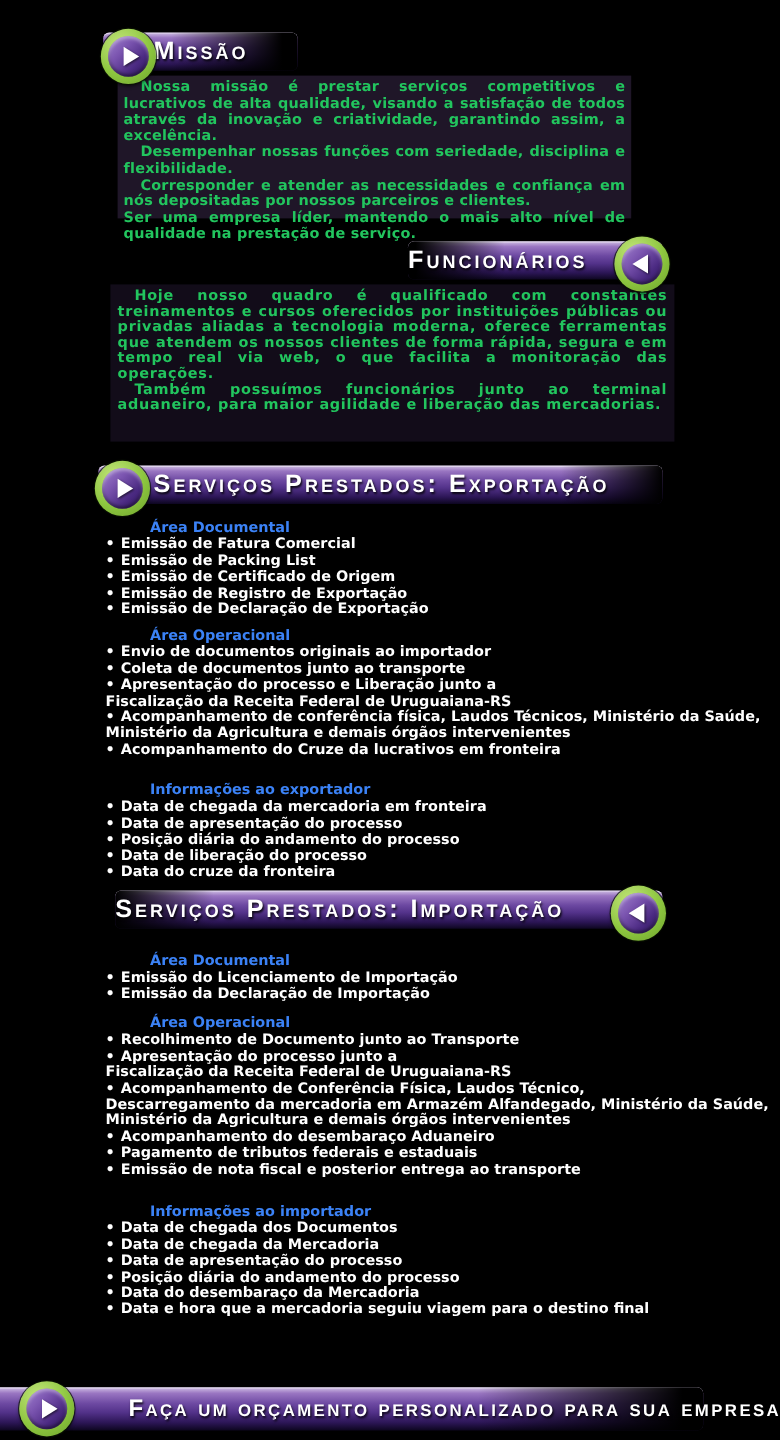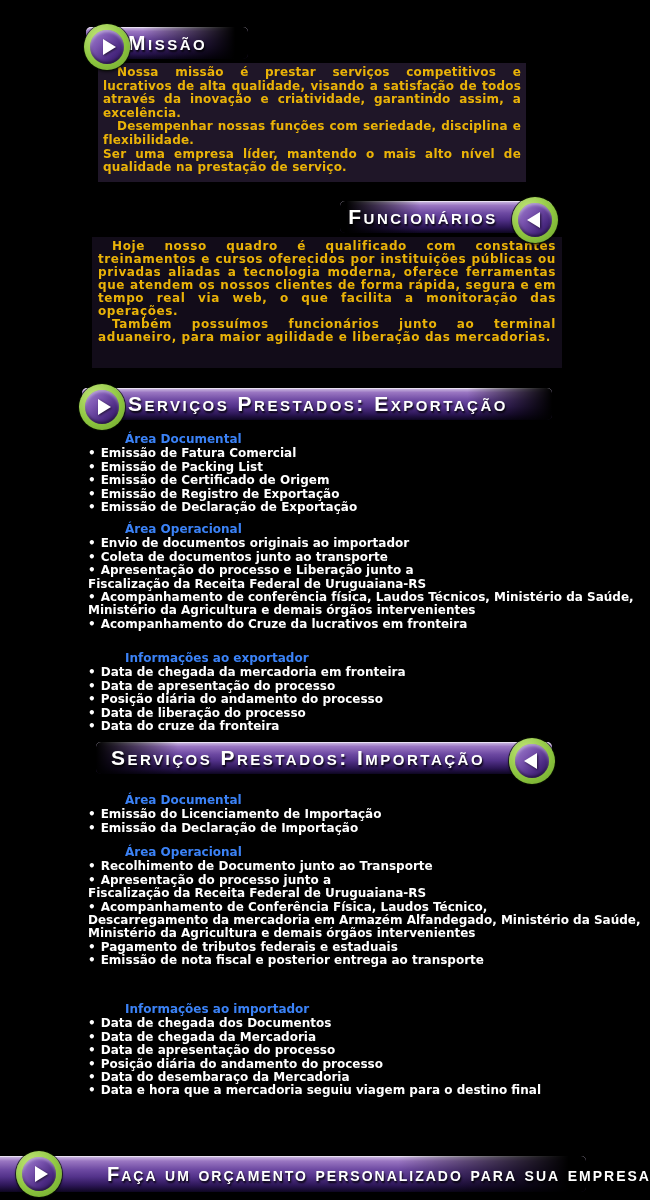--- a/index.html
+++ b/index.html
@@ -10,39 +10,39 @@
   .bar{position:absolute;height:32px;border-radius:5px;z-index:1;
        background:linear-gradient(to bottom,#d3c3e6 0%,#9a76c2 14%,#6d49a2 38%,#53328a 58%,#2c1656 82%,#0d0620 100%);
        box-shadow:inset 0 1px 0 rgba(255,255,255,.55);
        display:flex;align-items:center;}
   .bar::after{content:"";position:absolute;inset:0;border-radius:5px;pointer-events:none;}
   .fade-r::after{background:linear-gradient(to right,rgba(0,0,0,0) var(--f1,55%),#000 var(--f2,97%));}
   .fade-l::after{background:linear-gradient(to left,rgba(0,0,0,0) var(--f1,55%),#000 var(--f2,97%));}
   .bar-title{position:relative;z-index:2;color:#fff;font-family:"Liberation Sans",sans-serif;
        font-weight:bold;font-variant:small-caps;letter-spacing:2.5px;font-size:21px;
        text-shadow:1px 2px 2px rgba(0,0,0,.9);white-space:nowrap;}
-  .bar.right-align{justify-content:center;}
+  .bar.right-align{justify-content:flex-start;}
 
   
   .icon{position:absolute;width:46px;height:46px;border-radius:50%;z-index:3;
         background:radial-gradient(circle at 35% 28%,#c2e47a 0%,#8dc63f 55%,#6da32c 100%);
         box-shadow:0 0 0 1px rgba(10,20,0,.7),0 2px 3px rgba(0,0,0,.6);
         display:flex;align-items:center;justify-content:center;cursor:pointer;}
   .icon-core{width:34px;height:34px;border-radius:50%;
         background:linear-gradient(135deg,#a283cf 0%,#7b55b0 35%,#4b2a82 70%,#2c1457 100%);
         box-shadow:inset 0 2px 3px rgba(255,255,255,.4),inset 0 -2px 3px rgba(0,0,0,.45);
         display:flex;align-items:center;justify-content:center;}
   .tri{width:0;height:0;filter:drop-shadow(1px 1px 1px rgba(0,0,0,.6));}
   .tri-right{border-top:8px solid transparent;border-bottom:8px solid transparent;
         border-left:13px solid #fff;margin-left:4px;}
   .tri-left{border-top:8px solid transparent;border-bottom:8px solid transparent;
         border-right:13px solid #fff;margin-right:4px;}
 
   
-  .panel{position:absolute;color:#eab308;font-weight:bold;font-size:12px;line-height:13.6px;
+  .panel{position:absolute;color:#22c55e;font-weight:bold;font-size:12px;line-height:13.6px;
          text-align:justify;letter-spacing:.2px;}
   .panel p{margin:0;}
   .panel p.indent{text-indent:14px;}
   #missao-panel{left:98px;top:63px;width:418px;height:113px;background:#1f1628;padding:3px 5px;}
   #funcionarios-panel{left:92px;top:237px;width:458px;height:125px;background:#120c19;
                       padding:3px 6px;line-height:13px;letter-spacing:.6px;}
 
   
   .list-block{position:absolute;color:#fff;font-weight:bold;font-size:12px;}
   .green-h{color:#3b82f6;font-weight:bold;font-size:12px;margin:0 0 1px 37px;line-height:13.4px;}
@@ -73,20 +73,21 @@
   </div>
   <div class="icon" style="left:84px;top:24px;">
     <div class="icon-core">
       <div class="tri tri-right"></div>
     </div>
   </div>
 
   <div class="panel" id="missao-panel">
     <p class="indent">Nossa missão é prestar serviços competitivos e lucrativos de alta qualidade, visando a satisfação de todos através da inovação e criatividade, garantindo assim, a excelência.</p>
     <p class="indent">Desempenhar nossas funções com seriedade, disciplina e flexibilidade.</p>
+    <p class="indent">Corresponder e atender as necessidades e confiança em nós depositadas por nossos parceiros e clientes.</p>
     <p>Ser uma empresa líder, mantendo o mais alto nível de qualidade na prestação de serviço.</p>
   </div>
 
   <div class="bar fade-l right-align" style="left:340px;top:201px;width:212px;--f1:62%;--f2:97%;">
     <span class="bar-title" style="padding-right:46px;">Funcionários</span>
   </div>
   <div class="icon" style="left:512px;top:197px;">
     <div class="icon-core">
       <div class="tri tri-left"></div>
     </div>
@@ -158,20 +159,21 @@
   </div>
 
   <div class="list-block" id="imp-op">
     <h3 class="green-h">Área Operacional</h3>
     <ul class="lst">
       <li><span class="blt">•</span><span class="txt">Recolhimento de Documento junto ao Transporte</span></li>
       <li><span class="blt">•</span><span class="txt">Apresentação do processo junto a
 Fiscalização da Receita Federal de Uruguaiana-RS</span></li>
       <li><span class="blt">•</span><span class="txt">Acompanhamento de Conferência Física, Laudos Técnico,
 Descarregamento da mercadoria em Armazém Alfandegado, Ministério da Saúde, Ministério da Agricultura e demais órgãos intervenientes</span></li>
+      <li><span class="blt">•</span><span class="txt">Acompanhamento do desembaraço Aduaneiro</span></li>
       <li><span class="blt">•</span><span class="txt">Pagamento de tributos federais e estaduais</span></li>
       <li><span class="blt">•</span><span class="txt">Emissão de nota fiscal e posterior entrega ao transporte</span></li>
     </ul>
   </div>
 
   <div class="list-block" id="imp-info">
     <h3 class="green-h">Informações ao importador</h3>
     <ul class="lst">
       <li><span class="blt">•</span><span class="txt">Data de chegada dos Documentos</span></li>
       <li><span class="blt">•</span><span class="txt">Data de chegada da Mercadoria</span></li>

